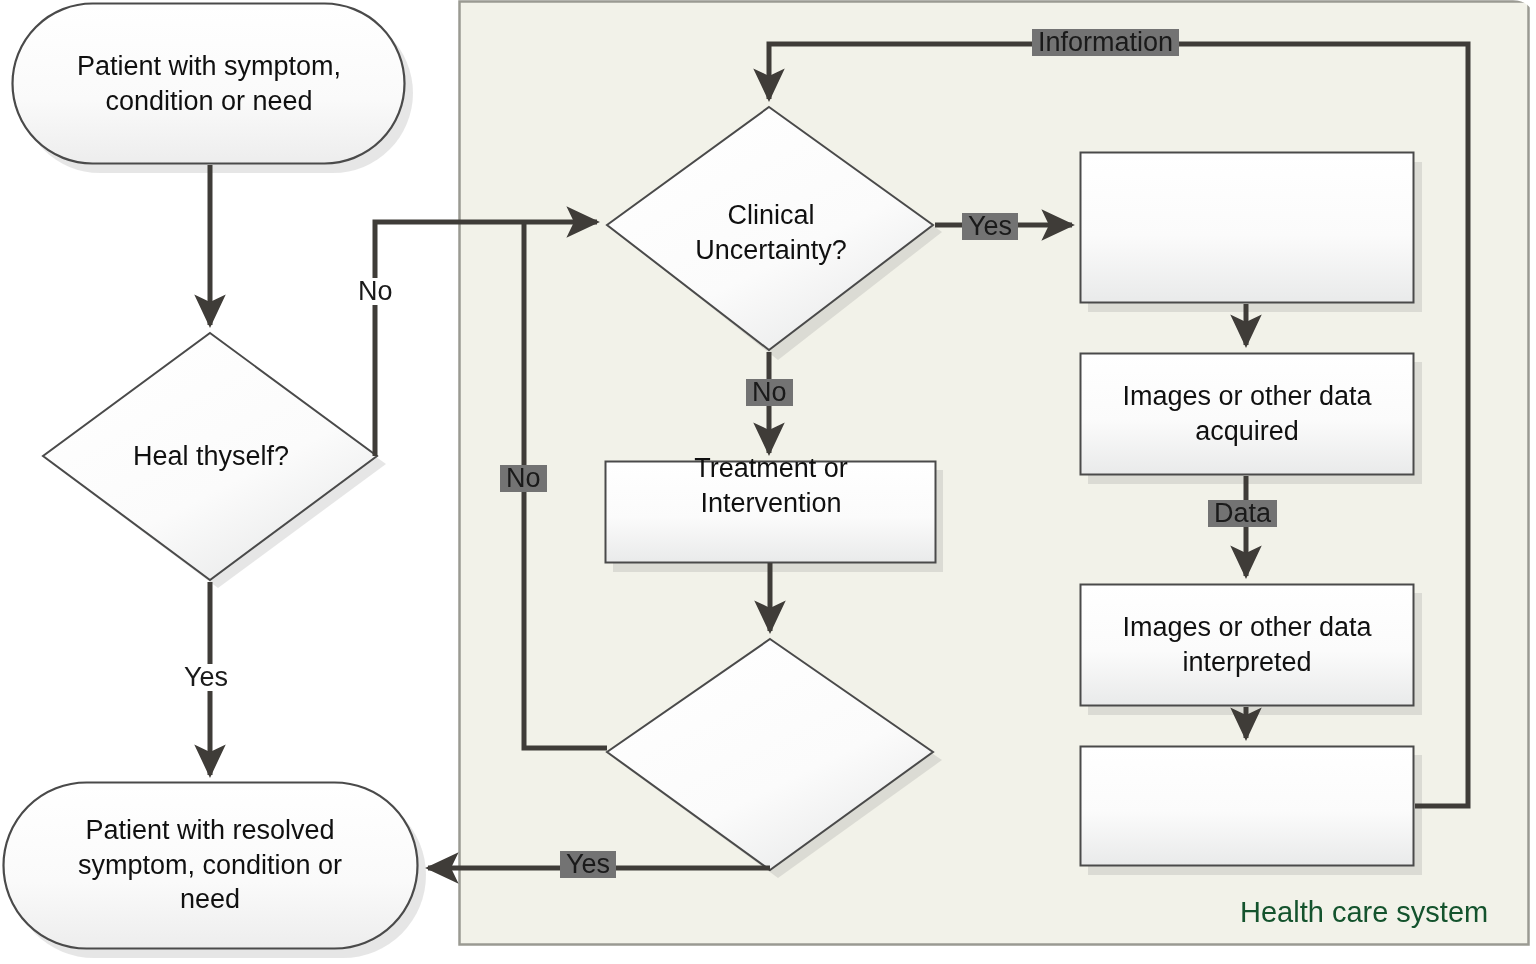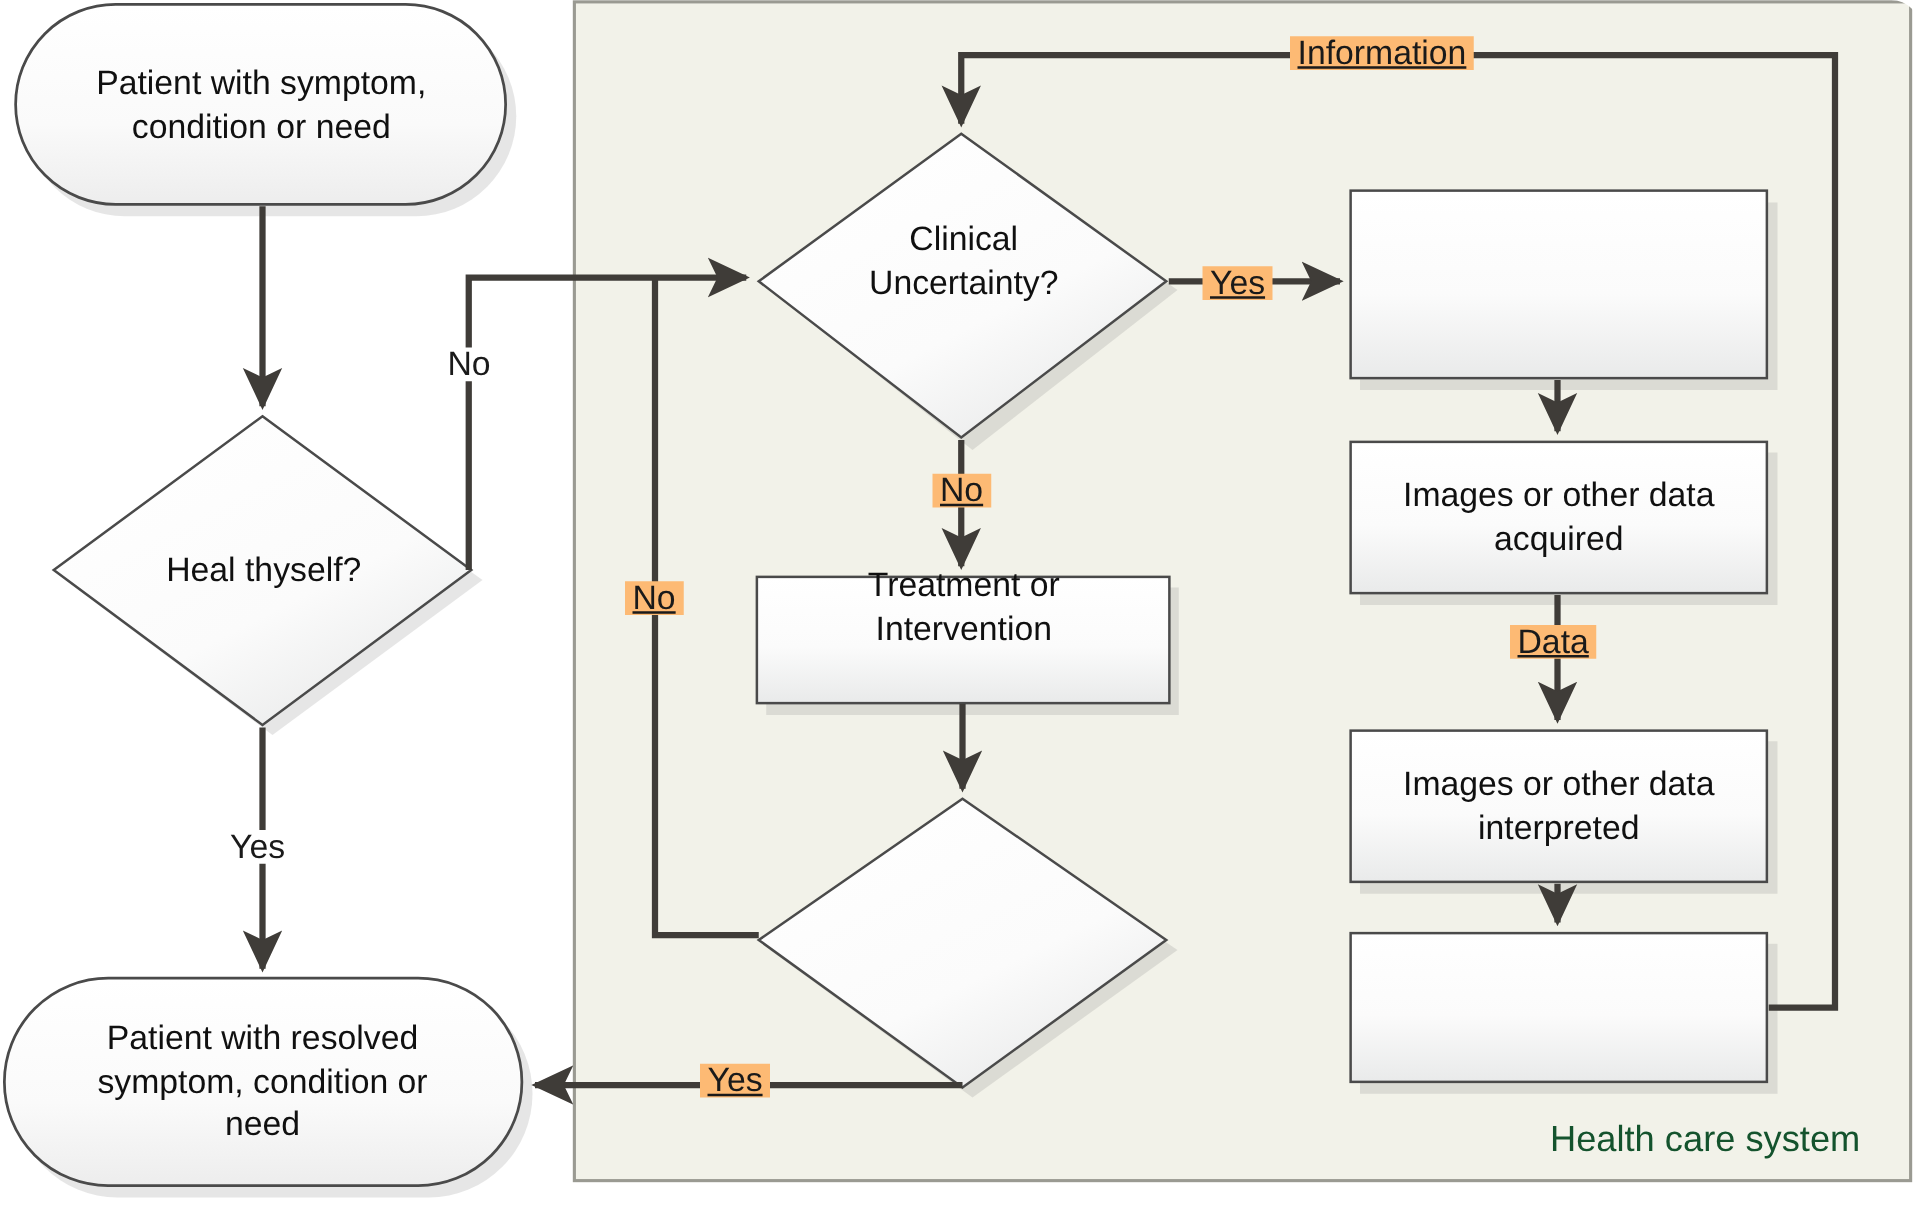--- a/index.html
+++ b/index.html
@@ -36,21 +36,21 @@
     white-space: pre-line;
   }
   .edge-label {
     position: absolute;
     color: #1a1a1a;
     font-size: 27px;
     line-height: 1;
     background: transparent;
     white-space: nowrap;
   }
-  .edge-label.on-panel { background: #fdba74; padding: 0 6px; text-decoration: underline; }
+  .edge-label.on-panel { background: #737373; padding: 0 6px; }
   .edge-label.on-white { background: #ffffff; padding: 0 6px; }
   .panel-caption {
     position: absolute;
     color: #14532d;
     font-size: 29px;
     white-space: nowrap;
   }
 </style>
 </head>
 <body>
@@ -144,21 +144,21 @@
 
   <div class="node-text" style="left:24px; top:10px; width:370px; height:148px;">Patient with symptom,
 condition  or need</div>
 
   <div class="node-text" style="left:90px; top:426px; width:242px; height:60px;">Heal thyself?</div>
 
   <div class="node-text" style="left:18px; top:790px; width:384px; height:150px;">Patient with resolved
 symptom, condition or
 need</div>
 
-  <div class="node-text" style="left:648px; top:166px; width:246px; height:86px;">Clinical
+  <div class="node-text" style="left:648px; top:190px; width:246px; height:86px;">Clinical
 Uncertainty?</div>
 
   <div class="node-text" style="left:618px; top:440px; width:306px; height:92px;">Treatment or
 Intervention</div>
 
 
 
   <div class="node-text" style="left:1084px; top:358px; width:326px; height:112px;">Images or other data
 acquired</div>
 

